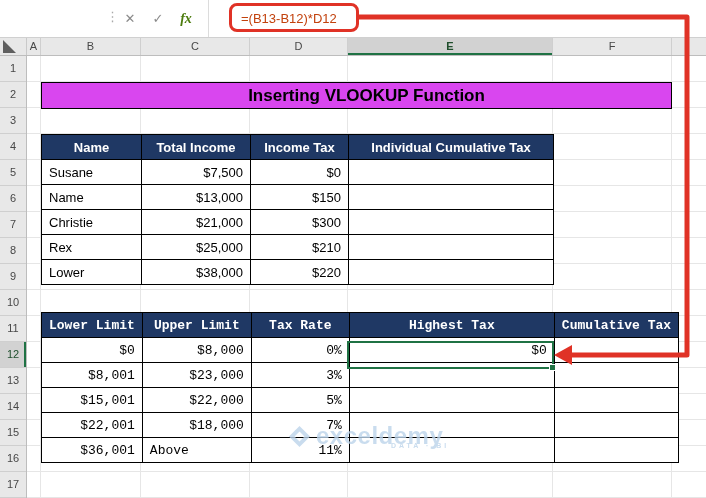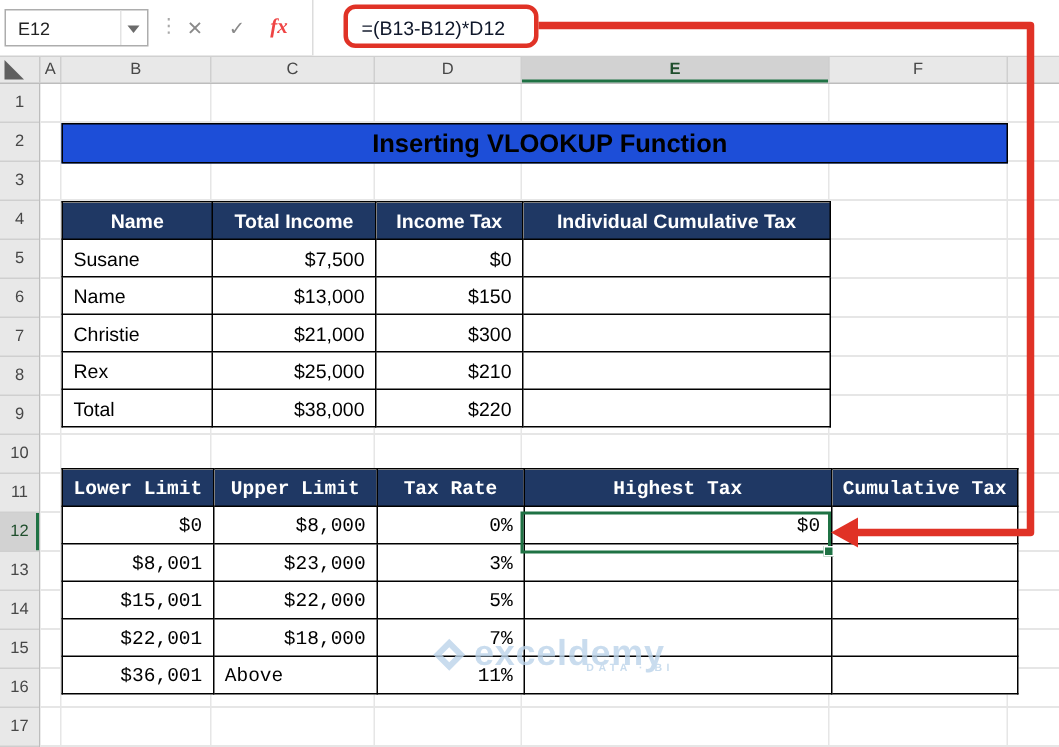--- a/index.html
+++ b/index.html
@@ -9,23 +9,23 @@
   
   .formula-row { position:absolute; top:0; left:0; width:706px; height:38px; background:#fff; border-bottom:1px solid #d0d0d0; }
   .name-box { position:absolute; left:3px; top:6px; width:96px; height:25px; border:1px solid #adadad; background:#fff; font-size:12px; color:#222; }
   .nb-val { position:absolute; left:8px; top:5px; }
   .nb-arrow-wrap { position:absolute; right:0; top:0; width:18px; height:100%; border-left:1px solid #e3e3e3; }
   .nb-arrow { position:absolute; right:5px; top:10px; width:0; height:0; border-left:4px solid transparent; border-right:4px solid transparent; border-top:5px solid #6b6b6b; }
   .grip { position:absolute; left:106px; top:10px; color:#a9a9a9; font-size:13px; line-height:13px; }
   .fbtn { position:absolute; top:6px; width:24px; height:25px; background:none; border:none; color:#8a8a8a; font-size:13px; cursor:default; font-family:"Liberation Sans",sans-serif; }
   .fbtn.cancel { left:118px; }
   .fbtn.check  { left:146px; }
-  .fbtn.fx { left:174px; font-family:"Liberation Serif",serif; font-style:italic; font-weight:bold; color:#ef4444; font-size:14px; }
+  .fbtn.fx { left:174px; font-family:"Liberation Serif",serif; font-style:italic; font-weight:bold; color:#4d7c0f; font-size:14px; }
   .formula-area { position:absolute; left:208px; top:0; width:498px; height:37px; border-left:1px solid #dcdcdc; background:#fff; }
-  .formula-text { position:absolute; left:32px; top:11px; font-size:13px; color:#0f172a; white-space:nowrap; }
+  .formula-text { position:absolute; left:32px; top:11px; font-size:13px; color:#c2410c; white-space:nowrap; }
   .red-box { position:absolute; left:229px; top:3px; width:130px; height:29px; border:3px solid #e03226; border-radius:8px; z-index:40; }
 
   
   .col-headers { position:absolute; top:38px; left:0; width:706px; height:18px; background:#e8e8e8; border-bottom:1px solid #bdbdbd; font-size:11px; color:#474747; }
   .corner { position:absolute; left:0; top:0; width:27px; height:17px; border-right:1px solid #c9c9c9; }
   .tri { position:absolute; left:3px; top:2px; width:0; height:0; border-bottom:13px solid #5f5f5f; border-right:13px solid transparent; }
   .colh { position:absolute; top:0; height:17px; line-height:17px; text-align:center; border-right:1px solid #cfcfcf; }
   .ch-a { left:27px;  width:14px; }
   .ch-b { left:41px;  width:100px; }
   .ch-c { left:141px; width:109px; }
@@ -37,21 +37,21 @@
   .row-headers { position:absolute; left:0; top:56px; width:27px; height:442px; background:#e8e8e8; border-right:1px solid #bdbdbd; font-size:11px; color:#474747; }
   .rowh { height:26px; line-height:25px; text-align:center; border-bottom:1px solid #cfcfcf; }
   .rowh.sel { background:#d2d2d2; box-shadow:inset -2px 0 0 #1f7244; color:#1f4e2c; font-weight:normal; }
 
   
   .sheet { position:absolute; left:27px; top:56px; width:679px; height:442px; background:#fff;
            background-image:repeating-linear-gradient(to bottom, transparent 0 25px, #e6e6e6 25px 26px); }
   .vline { position:absolute; top:0; width:1px; height:442px; background:#e6e6e6; }
 
   
-  .title-banner { position:absolute; left:41px; top:82px; width:631px; height:27px; background:#1d4ed8; border:1px solid #000;
+  .title-banner { position:absolute; left:41px; top:82px; width:631px; height:27px; background:#d946ef; border:1px solid #000;
                   text-align:center; font-size:17px; font-weight:bold; line-height:25px; color:#000; z-index:5;padding-left:20px; }
 
   
   table.xl { position:absolute; border-collapse:collapse; table-layout:fixed; font-size:13px; z-index:5; background:#fff; }
   table.xl td, table.xl th { border:1px solid #000; height:25px; padding:0 7px; overflow:hidden; white-space:nowrap; }
   table.xl th { background:#1f3864; color:#fff; font-weight:bold; text-align:center; font-size:13px; }
   table.xl td { background:#fff; color:#000; }
   td.txt { text-align:left; }
   td.num { text-align:right; }
   .t1 { left:41px; top:134px; }
@@ -69,26 +69,20 @@
 
   
   .annot { position:absolute; left:0; top:0; z-index:30; pointer-events:none; }
 </style>
 </head>
 <body>
 
 <div class="app">
 
   <div class="formula-row">
-    <div class="name-box">
-      <span class="nb-val">E12</span>
-      <span class="nb-arrow-wrap">
-        <span class="nb-arrow"></span>
-      </span>
-    </div>
     <span class="grip">⋮</span>
     <button class="fbtn cancel">✕</button>
     <button class="fbtn check">✓</button>
     <button class="fbtn fx">fx</button>
     <div class="formula-area">
       <span class="formula-text">=(B13-B12)*D12</span>
     </div>
     <div class="red-box"></div>
   </div>
 
@@ -167,21 +161,21 @@
       <td class="num">$300</td>
       <td class="num"></td>
     </tr>
     <tr>
       <td class="txt">Rex</td>
       <td class="num">$25,000</td>
       <td class="num">$210</td>
       <td class="num"></td>
     </tr>
     <tr>
-      <td class="txt">Total</td>
+      <td class="txt">Lower</td>
       <td class="num">$38,000</td>
       <td class="num">$220</td>
       <td class="num"></td>
     </tr>
   </tbody>
     </table>
 
   <table class="xl t2">
     <colgroup>
         <col style="width:100px">

